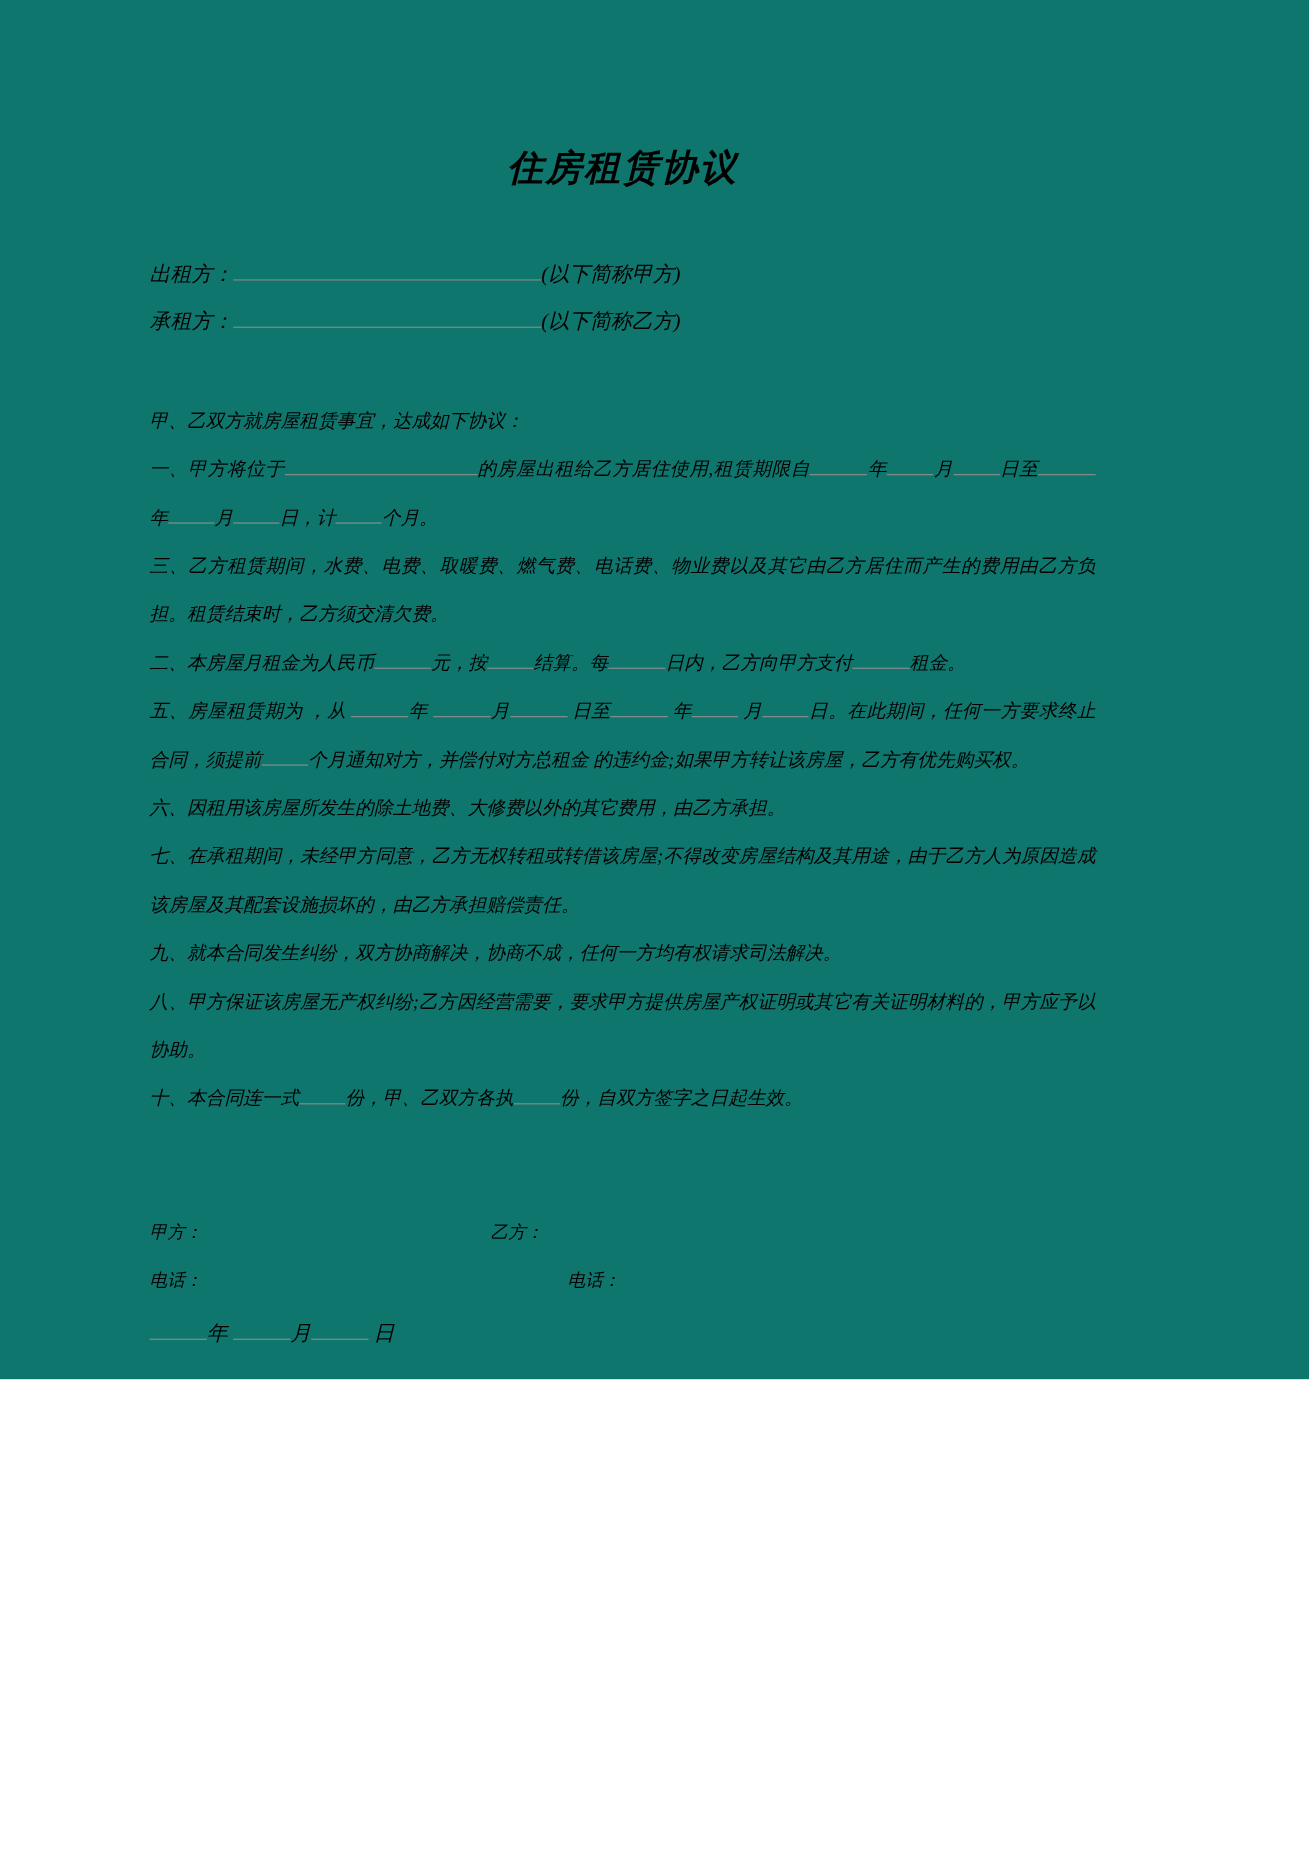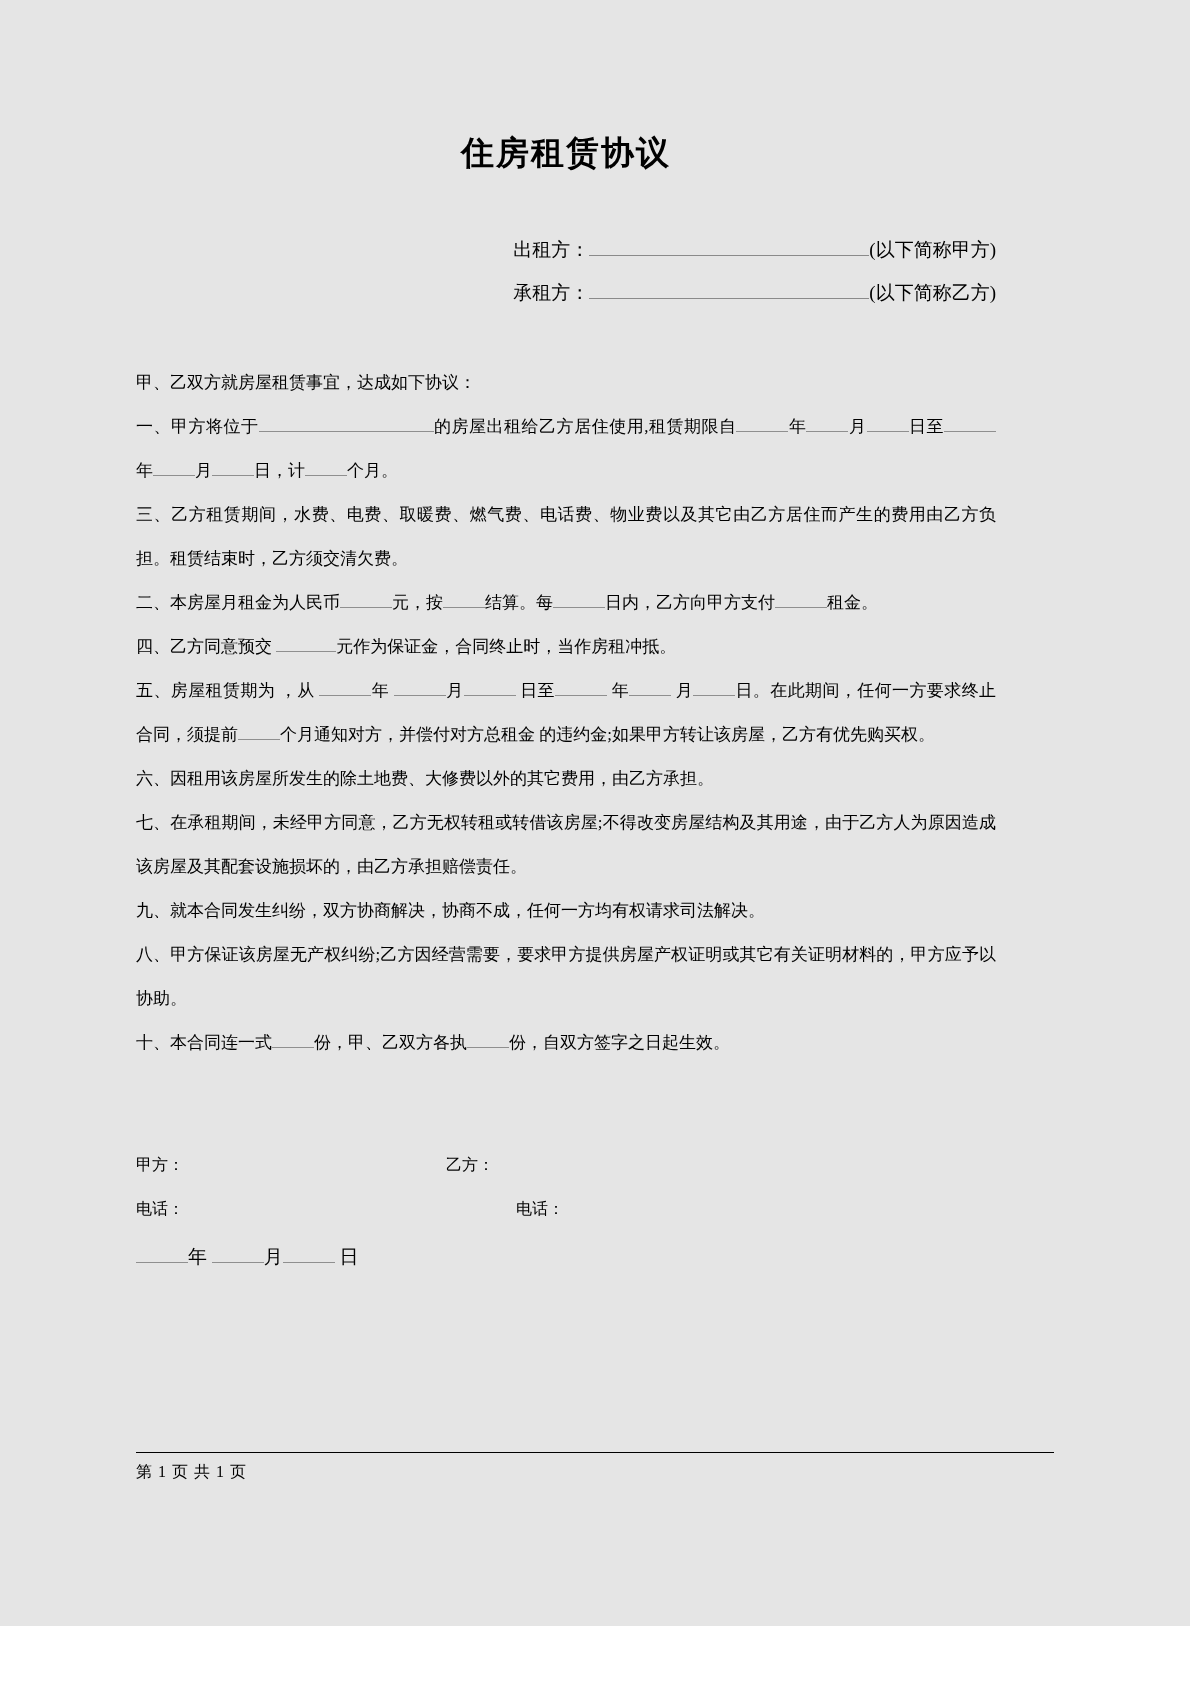--- a/index.html
+++ b/index.html
@@ -7,25 +7,26 @@
     padding: 0;
     background: #ffffff;
   }
   body {
     font-family: "Liberation Serif", "DejaVu Serif", serif;
     color: #000000;
   }
   .page {
     position: relative;
     width: 1190px;
-    height: 1626px;
+    height: 1254px;
     margin: 0 auto;
-    background: #e5e5e5;
+    background: #0f766e;
     box-sizing: border-box;
     overflow: hidden;
+    font-style: italic;
   }
   .content {
     position: absolute;
     left: 136px;
     top: 0;
     width: 860px;
   }
 
   
   .doc-title {
@@ -40,21 +41,20 @@
   }
 
   
   .party-block {
     margin-top: 55px;
   }
   .party-line {
     font-size: 19px;
     line-height: 43px;
     white-space: nowrap;
-    text-align: right;
   }
   .party-line .label { }
   .blank {
     display: inline-block;
     border-bottom: 1px solid #8a8a8a;
     vertical-align: baseline;
     height: 1em;
   }
   .blank-party { width: 280px; }
 
@@ -135,21 +135,20 @@
         <span class="label">承租方：</span><span class="blank blank-party"></span><span>(以下简称乙方)</span>
       </div>
     </div>
 
     <div class="body-block">
       <p class="para">甲、乙双方就房屋租赁事宜，达成如下协议：</p>
       <div id="clause-list">
           <p class="para"><span>一、</span><span>甲方将位于</span><span class="u u-long"></span><span>的房屋出租给乙方居住使用,租赁期限自</span><span class="u u3"></span><span>年</span><span class="u u2"></span><span>月</span><span class="u u2"></span><span>日至</span><span class="u u3"></span><span>年</span><span class="u u2"></span><span>月</span><span class="u u2"></span><span>日，计</span><span class="u u2"></span><span>个月。</span></p>
           <p class="para"><span>三、</span><span>乙方租赁期间，水费、电费、取暖费、燃气费、电话费、物业费以及其它由乙方居住而产生的费用由乙方负担。租赁结束时，乙方须交清欠费。</span></p>
           <p class="para"><span>二、</span><span>本房屋月租金为人民币</span><span class="u u3"></span><span>元，按</span><span class="u u2"></span><span>结算。每</span><span class="u u3"></span><span>日内，乙方向甲方支付</span><span class="u u3"></span><span>租金。</span></p>
-          <p class="para"><span>四、</span><span>乙方同意预交 </span><span class="u u4"></span><span>元作为保证金，合同终止时，当作房租冲抵。</span></p>
           <p class="para"><span>五、</span><span>房屋租赁期为 ，从 </span><span class="u u3"></span><span>年 </span><span class="u u3"></span><span>月</span><span class="u u3"></span><span> 日至</span><span class="u u3"></span><span> 年</span><span class="u u2"></span><span> 月</span><span class="u u2"></span><span>日。在此期间，任何一方要求终止合同，须提前</span><span class="u u2"></span><span>个月通知对方，并偿付对方总租金 的违约金;如果甲方转让该房屋，乙方有优先购买权。</span></p>
           <p class="para"><span>六、</span><span>因租用该房屋所发生的除土地费、大修费以外的其它费用，由乙方承担。</span></p>
           <p class="para"><span>七、</span><span>在承租期间，未经甲方同意，乙方无权转租或转借该房屋;不得改变房屋结构及其用途，由于乙方人为原因造成该房屋及其配套设施损坏的，由乙方承担赔偿责任。</span></p>
           <p class="para"><span>九、</span><span>就本合同发生纠纷，双方协商解决，协商不成，任何一方均有权请求司法解决。</span></p>
           <p class="para"><span>八、</span><span>甲方保证该房屋无产权纠纷;乙方因经营需要，要求甲方提供房屋产权证明或其它有关证明材料的，甲方应予以协助。</span></p>
           <p class="para"><span>十、</span><span>本合同连一式</span><span class="u u2"></span><span>份，甲、乙双方各执</span><span class="u u2"></span><span>份，自双方签字之日起生效。</span></p>
         </div>
     </div>
 
     <div class="sign-block">

